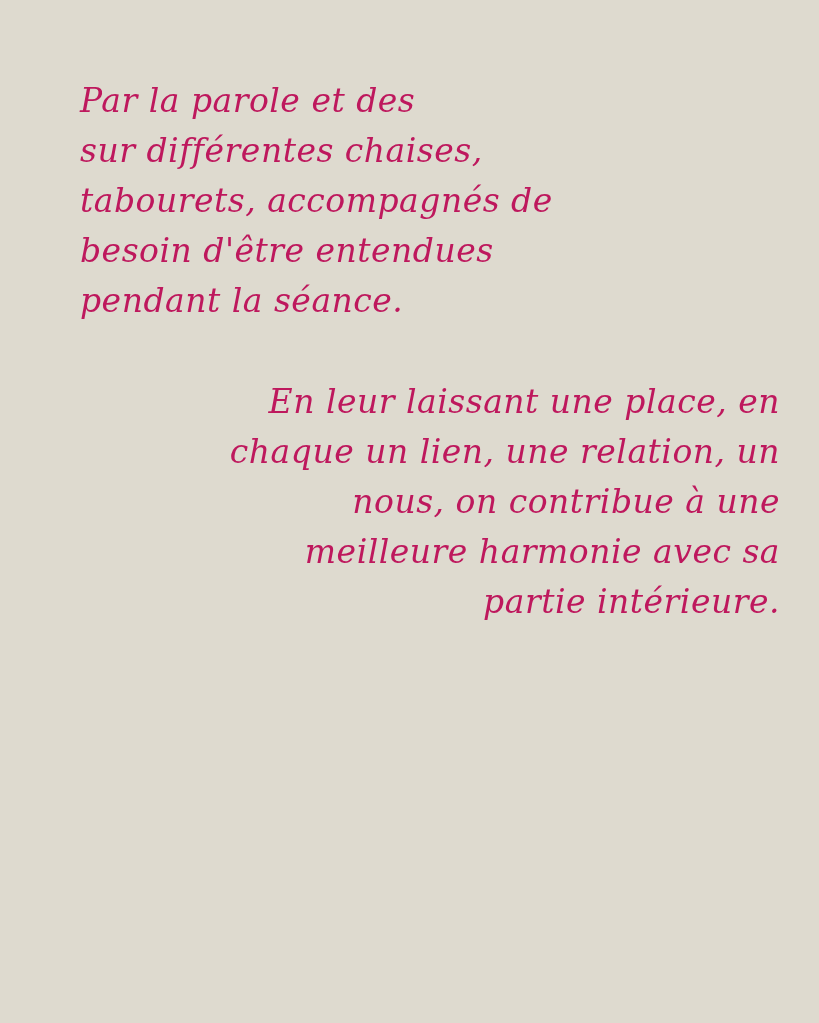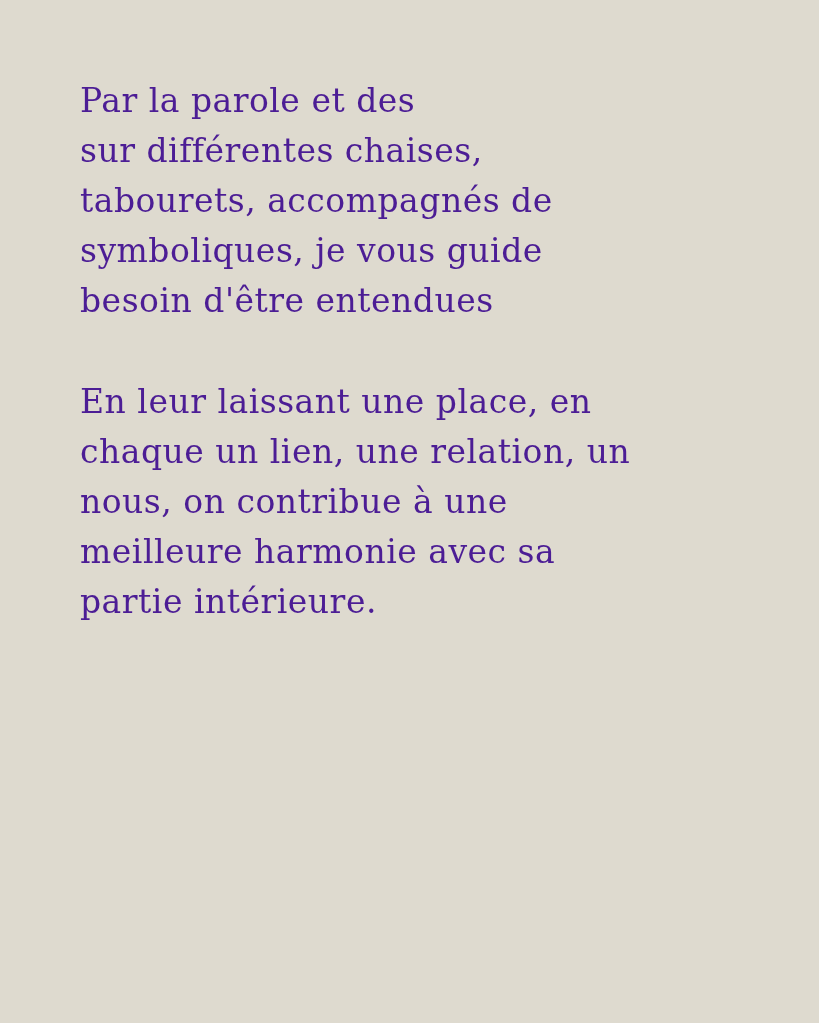--- a/index.html
+++ b/index.html
@@ -12,45 +12,47 @@
     background: #dedacf;
     overflow: hidden;
     position: relative;
     font-family: "DejaVu Serif", serif;
   }
   .text-block {
     position: absolute;
     left: 80px;
     top: 76px;
     width: 700px;
-    color: #4c1d95;
+    color: #be185d;
+    font-style: italic;
     font-size: 33px;
     line-height: 50px;
     letter-spacing: 0.5px;
   }
   .paragraph {
     margin: 0;
   }
   .paragraph + .paragraph {
     margin-top: 51px;
+    text-align: right;
   }
   .line {
     white-space: nowrap;
   }
 </style>
 </head>
 <body>
 
 <div class="text-block">
   <div class="paragraph">
     <div class="line">Par la parole et des</div>
     <div class="line">sur différentes chaises,</div>
     <div class="line">tabourets, accompagnés de</div>
-    <div class="line">symboliques, je vous guide</div>
     <div class="line">besoin d'être entendues</div>
+    <div class="line">pendant la séance.</div>
   </div>
   <div class="paragraph">
     <div class="line">En leur laissant une place, en</div>
     <div class="line">chaque un lien, une relation, un</div>
     <div class="line">nous, on contribue à une</div>
     <div class="line">meilleure harmonie avec sa</div>
     <div class="line">partie intérieure.</div>
   </div>
 </div>
 

